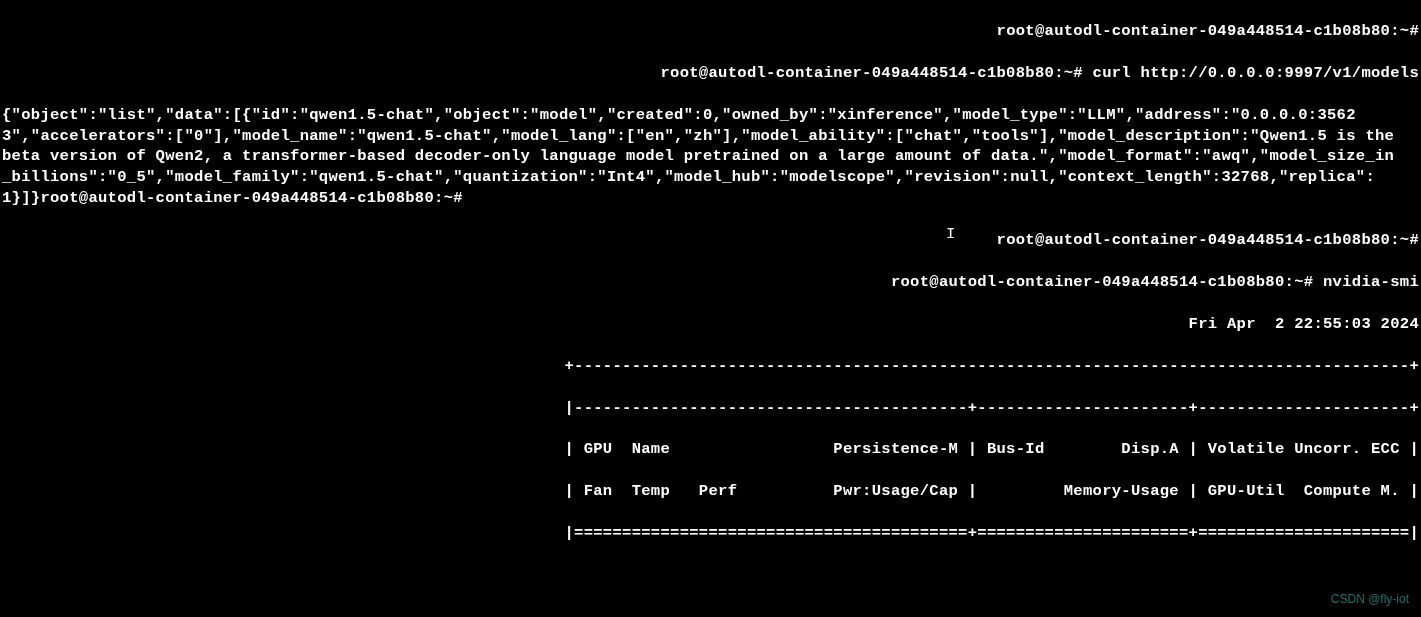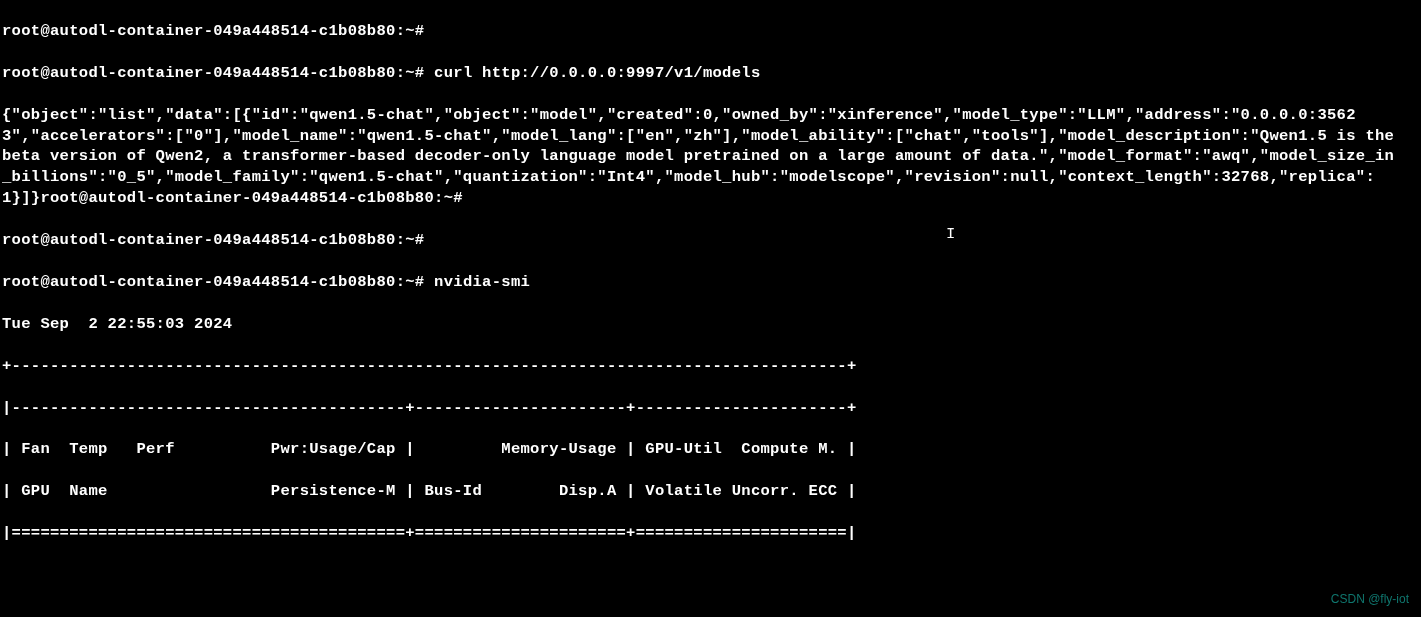--- a/index.html
+++ b/index.html
@@ -14,21 +14,21 @@
       height: 617px;
       overflow: hidden;
       position: relative;
       letter-spacing: 0.3px;
     }
     .terminal {
       white-space: pre;
       padding: 0 2px;
       font-weight: bold;
     }
-    .line { display: block; }
+    .line { display: block; text-align: right; }
     .watermark {
       position: absolute;
       bottom: 10px;
       right: 12px;
       color: #0f766e;
       font-size: 12px;
       font-family: Arial, sans-serif;
       font-weight: normal;
       letter-spacing: 0;
     }
@@ -46,25 +46,25 @@
   </style>
 </head>
 <body>
 
 <div class="terminal">
 <span class="line">root@autodl-container-049a448514-c1b08b80:~#</span>
 <span class="line"><span>root@autodl-container-049a448514-c1b08b80:~#</span> <span>curl http://0.0.0.0:9997/v1/models</span></span>
 <span class="wrap">{"object":"list","data":[{"id":"qwen1.5-chat","object":"model","created":0,"owned_by":"xinference","model_type":"LLM","address":"0.0.0.0:35623","accelerators":["0"],"model_name":"qwen1.5-chat","model_lang":["en","zh"],"model_ability":["chat","tools"],"model_description":"Qwen1.5 is the beta version of Qwen2, a transformer-based decoder-only language model pretrained on a large amount of data.","model_format":"awq","model_size_in_billions":"0_5","model_family":"qwen1.5-chat","quantization":"Int4","model_hub":"modelscope","revision":null,"context_length":32768,"replica":1}]}root@autodl-container-049a448514-c1b08b80:~#</span>
 <span class="line">root@autodl-container-049a448514-c1b08b80:~#</span>
 <span class="line"><span>root@autodl-container-049a448514-c1b08b80:~#</span> <span>nvidia-smi</span></span>
-<span class="line">Tue Sep  2 22:55:03 2024</span>
+<span class="line">Fri Apr  2 22:55:03 2024</span>
 <span class="line">+---------------------------------------------------------------------------------------+</span>
 <span class="line">|-----------------------------------------+----------------------+----------------------+</span>
+<span class="line">| GPU  Name                 Persistence-M | Bus-Id        Disp.A | Volatile Uncorr. ECC |</span>
 <span class="line">| Fan  Temp   Perf          Pwr:Usage/Cap |         Memory-Usage | GPU-Util  Compute M. |</span>
-<span class="line">| GPU  Name                 Persistence-M | Bus-Id        Disp.A | Volatile Uncorr. ECC |</span>
 <span class="line">|=========================================+======================+======================|</span>
 
 
 
 
 
 
 
 
 

